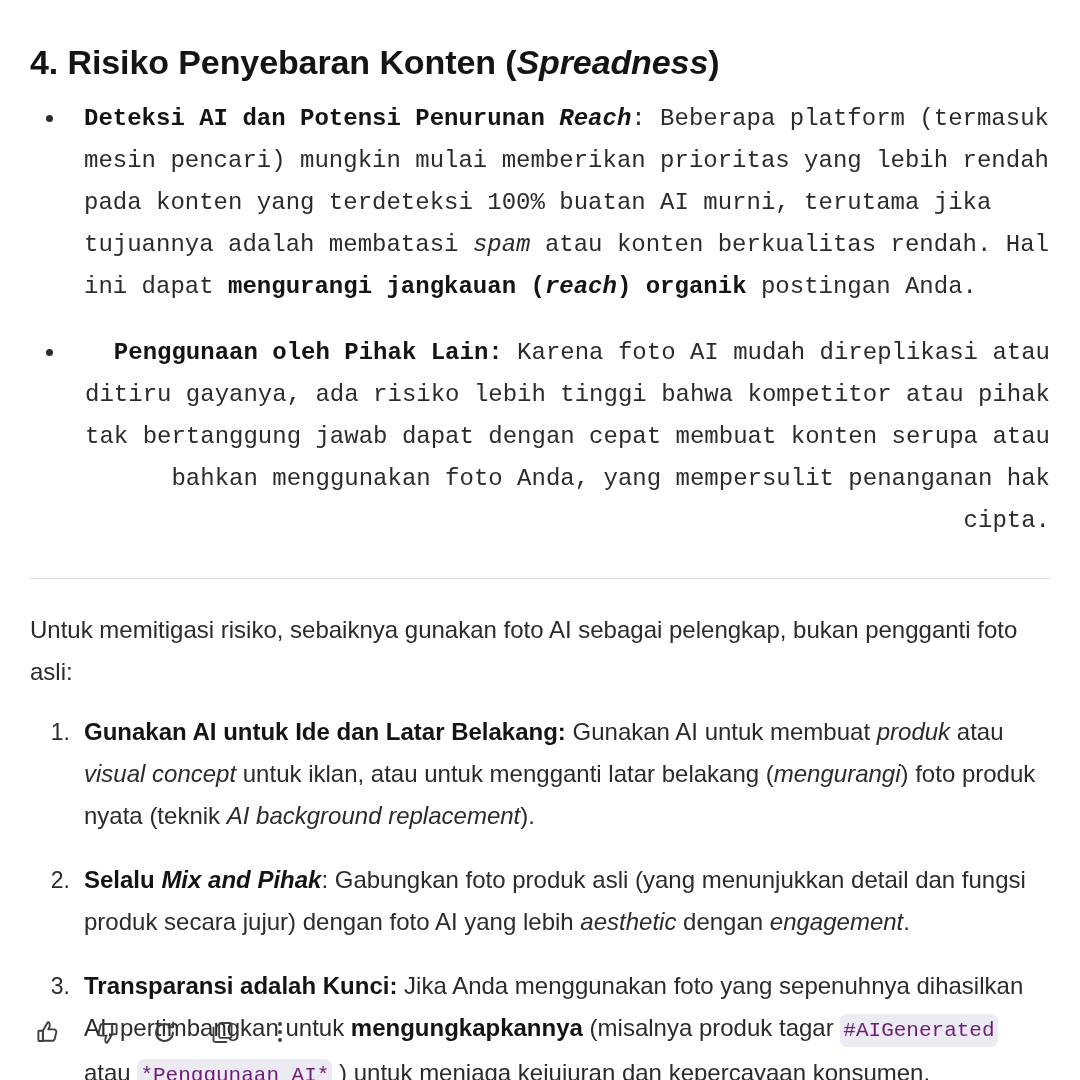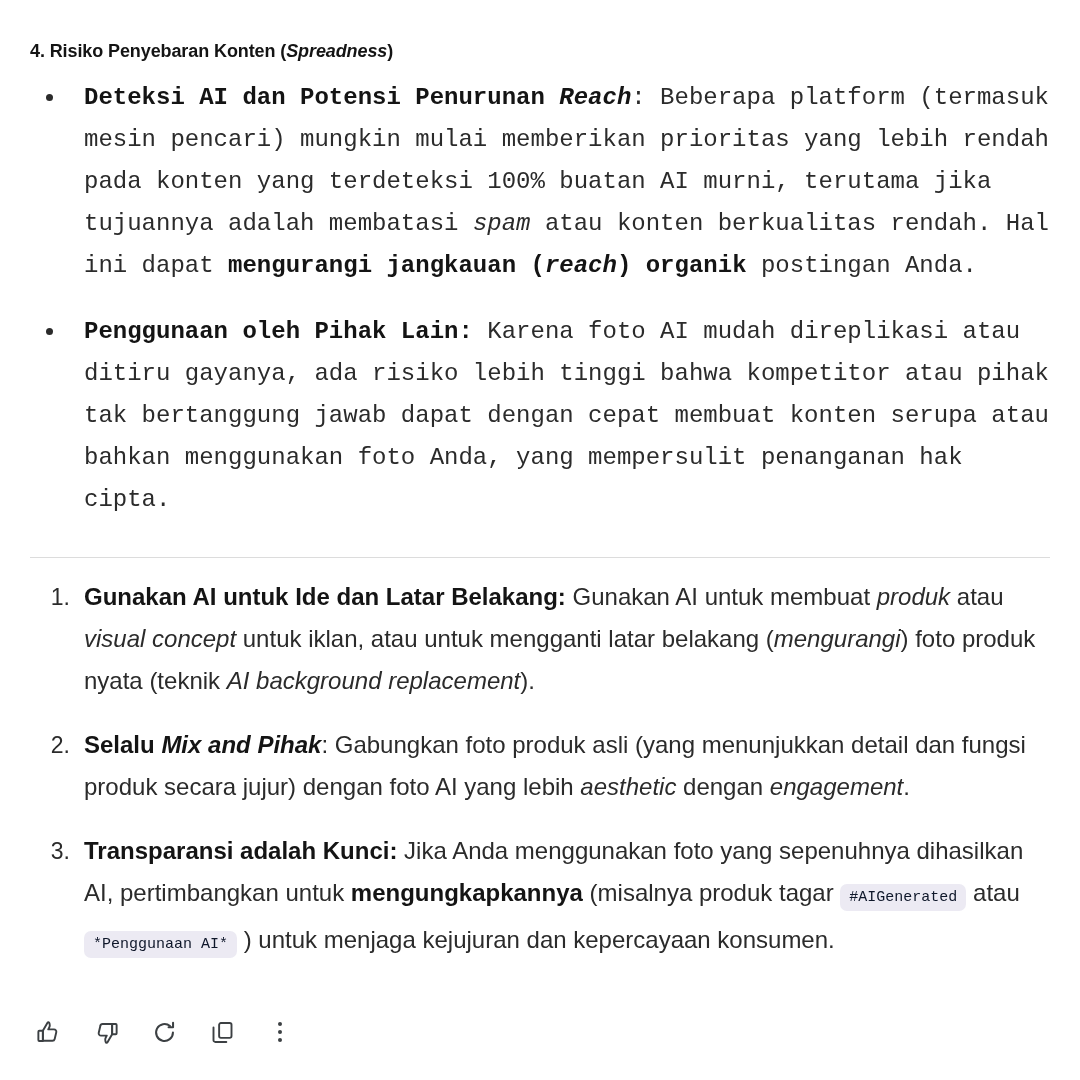--- a/index.html
+++ b/index.html
@@ -29,21 +29,21 @@
   }
   .clipped-top span {
     position: absolute;
     left: 510px;
     top: -14px;
     font-size: 17px;
     color: #5c5c6a;
   }
 
   h3.section-heading {
-    font-size: 18px;
+    font-size: 34px;
     line-height: 1.3;
     font-weight: bold;
     color: #141414;
     margin: 22px 0 0 0;
     letter-spacing: -0.1px;
   }
 
   ul.bullets {
     list-style: none;
     margin: 14px 0 0 0;
@@ -51,21 +51,21 @@
     font-family: Liberation Mono, monospace;
   }
   ul.bullets > li {
     position: relative;
     padding-left: 54px;
     margin-bottom: 24px;
     font-size: 24px;
     line-height: 42px;
     color: #2b2b2b;
   }
-  ul.bullets > li:last-child { margin-bottom: 0; }
+  ul.bullets > li:last-child { margin-bottom: 0; text-align: right; }
   ul.bullets > li .dot {
     position: absolute;
     left: 16px;
     top: 17px;
     width: 7px;
     height: 7px;
     border-radius: 50%;
     background: #2b2b2b;
   }
 
@@ -117,25 +117,25 @@
     margin: 30px 0 0 0;
     color: #2b2b2b;
   }
 
   b, strong { font-weight: bold; color: #141414; }
   i, em { font-style: italic; }
   .bi { font-weight: bold; font-style: italic; color: #141414; }
 
   code.inline-code {
     font-family: "Liberation Mono", "DejaVu Sans Mono", monospace;
-    font-size: 15px;
+    font-size: 21px;
     background: #eceaf3;
-    color: #0f172a;
+    color: #701a75;
     border-radius: 7px;
-    padding: 5px 9px;
+    padding: 5px 3px;
     white-space: nowrap;
   }
 
   .actions {
     position: absolute;
     left: 28px;
     bottom: 28px;
     display: flex;
     align-items: center;
     gap: 18px;
@@ -173,20 +173,21 @@
       <span class="dot"></span><b>Deteksi AI dan Potensi Penurunan </b><span class="bi">Reach</span><span>: Beberapa platform (termasuk mesin pencari) mungkin mulai memberikan prioritas yang lebih rendah pada konten yang terdeteksi 100% buatan AI murni, terutama jika tujuannya adalah membatasi </span><i>spam</i><span> atau konten berkualitas rendah. Hal ini dapat </span><b>mengurangi jangkauan (</b><span class="bi">reach</span><b>) organik</b><span> postingan Anda.</span>
     </li>
     <li>
       <span class="dot"></span><b>Penggunaan oleh Pihak Lain:</b><span> Karena foto AI mudah direplikasi atau ditiru gayanya, ada risiko lebih tinggi bahwa kompetitor atau pihak tak bertanggung jawab dapat dengan cepat membuat konten serupa atau bahkan menggunakan foto Anda, yang mempersulit penanganan hak cipta.</span>
     </li>
   </ul>
 
   <hr class="divider">
 
 
+  <p class="lead">Untuk memitigasi risiko, sebaiknya gunakan foto AI sebagai pelengkap, bukan pengganti foto asli:</p>
 
   <ol class="numbers">
     <li>
       <span class="marker">1</span><b>Gunakan AI untuk Ide dan Latar Belakang:</b><span> Gunakan AI untuk membuat </span><i>produk</i><span> atau </span><i>visual concept</i><span> untuk iklan, atau untuk mengganti latar belakang (</span><i>mengurangi</i><span>) foto produk nyata (teknik </span><i>AI background replacement</i><span>).</span>
     </li>
     <li>
       <span class="marker">2</span><b>Selalu </b><span class="bi">Mix and Pihak</span><span>: Gabungkan foto produk asli (yang menunjukkan detail dan fungsi produk secara jujur) dengan foto AI yang lebih </span><i>aesthetic</i><span> dengan </span><i>engagement</i><span>.</span>
     </li>
     <li>
       <span class="marker">3</span><b>Transparansi adalah Kunci:</b><span> Jika Anda menggunakan foto yang sepenuhnya dihasilkan AI, pertimbangkan untuk </span><b>mengungkapkannya</b><span> (misalnya produk tagar </span><code class="inline-code">#AIGenerated</code><span> atau </span><code class="inline-code">*Penggunaan AI*</code><span> ) untuk menjaga kejujuran dan kepercayaan konsumen.</span>

